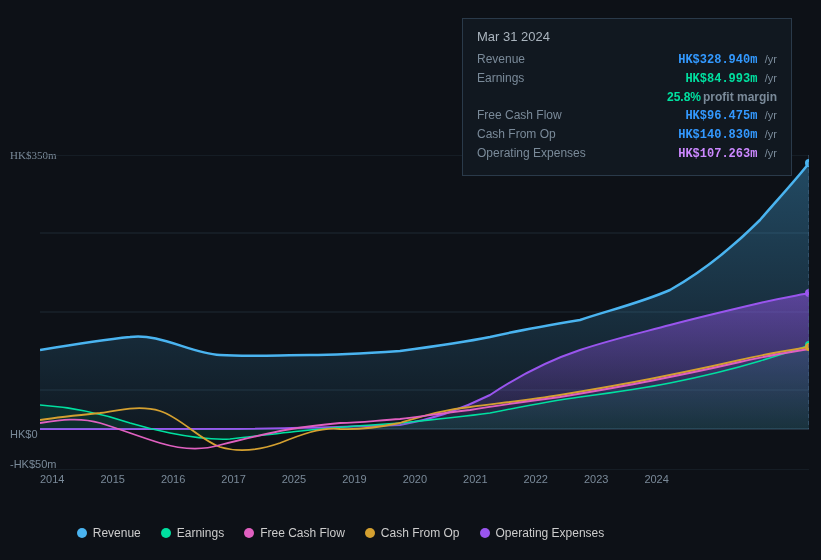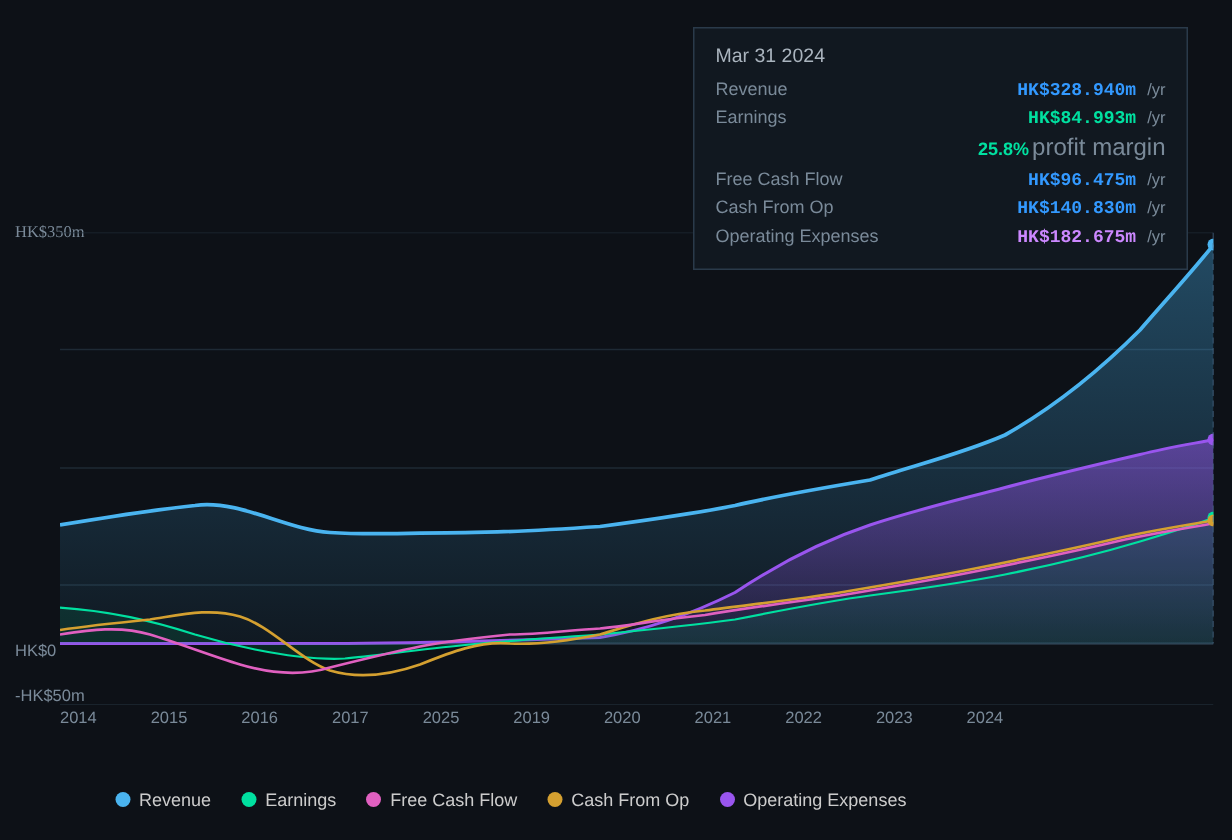--- a/index.html
+++ b/index.html
@@ -60,21 +60,22 @@
       align-items: baseline;
       gap: 2px;
     }
     .profit-margin {
       color: #00e0a0;
       font-weight: bold;
       font-size: 12px;
     }
     .profit-margin-label {
       color: #7a8a99;
-      font-size: 16px;
+      font-size: 12px;
+      font-weight: bold;
     }
     .y-label {
       position: absolute;
       font-size: 11px;
       color: #7a8a99;
     }
     .y-label-top { top: 149px; left: 10px; font-family: Liberation Serif, serif; }
     .y-label-zero { top: 428px; left: 10px; }
     .y-label-neg { top: 458px; left: 10px; }
     .x-axis {
@@ -155,21 +156,21 @@
       <span class="tooltip-label">Cash From Op</span>
       <span>
         <span class="tooltip-value blue">HK$140.830m</span>
         <span class="tooltip-suffix">/yr</span>
       </span>
     </div>
 
     <div class="tooltip-row">
       <span class="tooltip-label">Operating Expenses</span>
       <span>
-        <span class="tooltip-value purple">HK$182.675m</span>
+        <span class="tooltip-value purple">HK$107.263m</span>
         <span class="tooltip-suffix">/yr</span>
       </span>
     </div>
   </div>
 
   <div class="y-label y-label-top">HK$350m</div>
   <div class="y-label y-label-zero">HK$0</div>
   <div class="y-label y-label-neg">-HK$50m</div>
 
   <svg style="position:absolute;top:155px;left:40px;right:12px;bottom:75px;width:769px;height:315px;" viewBox="0 0 769 315" preserveAspectRatio="none">

